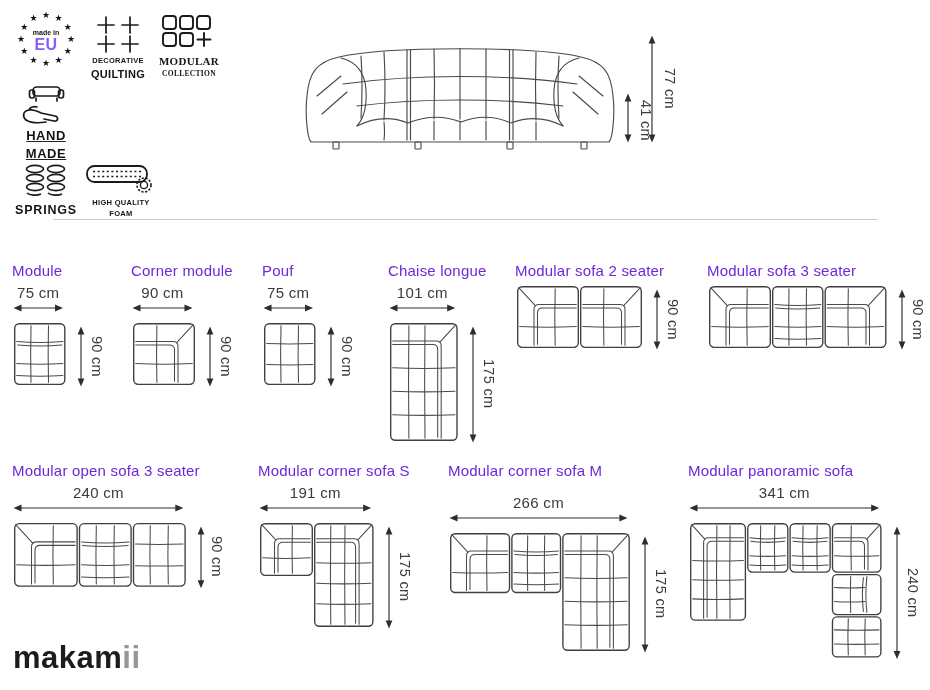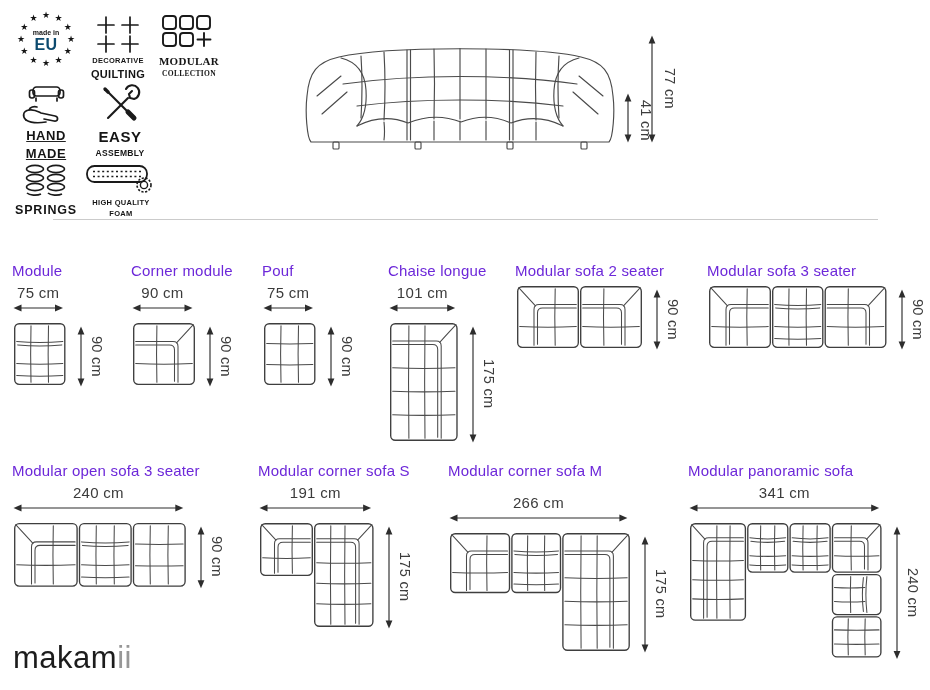--- a/index.html
+++ b/index.html
@@ -19,21 +19,21 @@
   .b-xl{font-size:15px;letter-spacing:.5px;}
   #badge-eu{left:4px;top:2px;width:64px;}
   #badge-quilting{left:74px;top:6px;width:68px;}
   #badge-modular{left:146px;top:6px;width:66px;font-family:Liberation Serif, serif;}
   #badge-handmade{left:4px;top:76px;width:64px;text-decoration:underline;}
   #badge-assembly{left:72px;top:74px;width:76px;}
   #badge-springs{left:4px;top:154px;width:64px;}
   #badge-foam{left:70px;top:154px;width:82px;}
   .eu-wrap{position:relative;width:62px;height:60px;}
   .eu-made{position:absolute;left:0;right:0;top:19px;font-size:7px;font-weight:bold;color:#141414;}
-  .eu-eu{position:absolute;left:0;right:0;top:26px;font-size:16px;font-weight:bold;letter-spacing:.5px;color:#0c4a6e;}
+  .eu-eu{position:absolute;left:0;right:0;top:26px;font-size:16px;font-weight:bold;letter-spacing:.5px;color:#8b5cf6;}
 
   
   #sofa-illustration{position:absolute;left:295px;top:26px;}
   #main-dims{position:absolute;left:622px;top:34px;width:64px;height:116px;}
   .vdim-label{writing-mode:vertical-rl;font-size:14.5px;color:#3c3c3c;font-weight:500;letter-spacing:.3px;}
   #lbl-77{position:absolute;left:40px;top:34px;}
   #lbl-41{position:absolute;left:16px;top:66px;}
   #arr-77{position:absolute;left:24px;top:0;}
   #arr-41{position:absolute;left:0;top:58px;}
   #product-title{position:absolute;left:350px;top:165px;width:220px;text-align:center;
@@ -54,21 +54,21 @@
   #b-pouf{left:262px;top:262px}
   #b-chaise{left:388px;top:262px}
   #b-sofa2{left:515px;top:262px}
   #b-sofa3{left:707px;top:262px}
   #b-open3{left:12px;top:462px}
   #b-cornerS{left:258px;top:462px}
   #b-cornerM{left:448px;top:462px}
   #b-panoramic{left:688px;top:462px}
 
   
-  #logo{position:absolute;left:13px;top:640px;font-size:31px;font-weight:400;letter-spacing:.5px;color:#1c1c1c;}
+  #logo{position:absolute;left:13px;top:640px;font-size:31px;font-weight:700;letter-spacing:.5px;color:#1c1c1c;}
   #logo .accent{color:#979797;}
 </style>
 </head>
 <body>
 
 <div id="page">
 
   <div id="badges">
 
     <div class="badge" id="badge-eu">
@@ -131,33 +131,20 @@
           <path d="M16 14v3M37 14v3"></path>
           <path d="M6 36c-4-4-3-9 3-10 5-1 8 1 12 3l14 3c4 1 3 6-1 5l-10-2"></path>
           <path d="M6 36c5 3 14 3 20 2"></path>
           <path d="M9 26c1-3 5-4 8-3"></path>
         </g>
       </svg>
       <div class="b-lbl b-lg">HAND</div>
       <div class="b-lbl b-lg">MADE</div>
     </div>
 
-    <div class="badge" id="badge-assembly">
-      <svg width="46" height="44" viewBox="0 0 46 44">
-        <g fill="none" stroke="#1a1a1a" stroke-width="2.1" stroke-linecap="round">
-          <path d="M11 36L31 16"></path>
-          <path d="M29 7a7 7 0 1 1 8 10l-4-1-1-4 3-3"></path>
-          <path d="M11 10l20 20"></path>
-          <path d="M31 30l6 6" stroke-width="5"></path>
-          <path d="M8 7l3 3" stroke-width="3.4"></path>
-        </g>
-      </svg>
-      <div class="b-lbl b-xl">EASY</div>
-      <div class="b-lbl b-sm2">ASSEMBLY</div>
-    </div>
 
     <div class="badge" id="badge-foam">
       <svg width="72" height="34" viewBox="0 0 72 34">
         <g fill="none" stroke="#1a1a1a">
           <rect x="2" y="4" width="60" height="16" rx="7.5" stroke-width="1.8"></rect>
           <path d="M8 9.5h49" stroke-width="1.3" stroke-dasharray="2 2.6"></path>
           <path d="M8 14.5h49" stroke-width="1.3" stroke-dasharray="2 2.6"></path>
           <circle cx="59" cy="23" r="7" stroke-width="1.6" stroke-dasharray="2.2 1.6"></circle>
           <circle cx="59" cy="23" r="3.6" stroke-width="1.4"></circle>
         </g>

